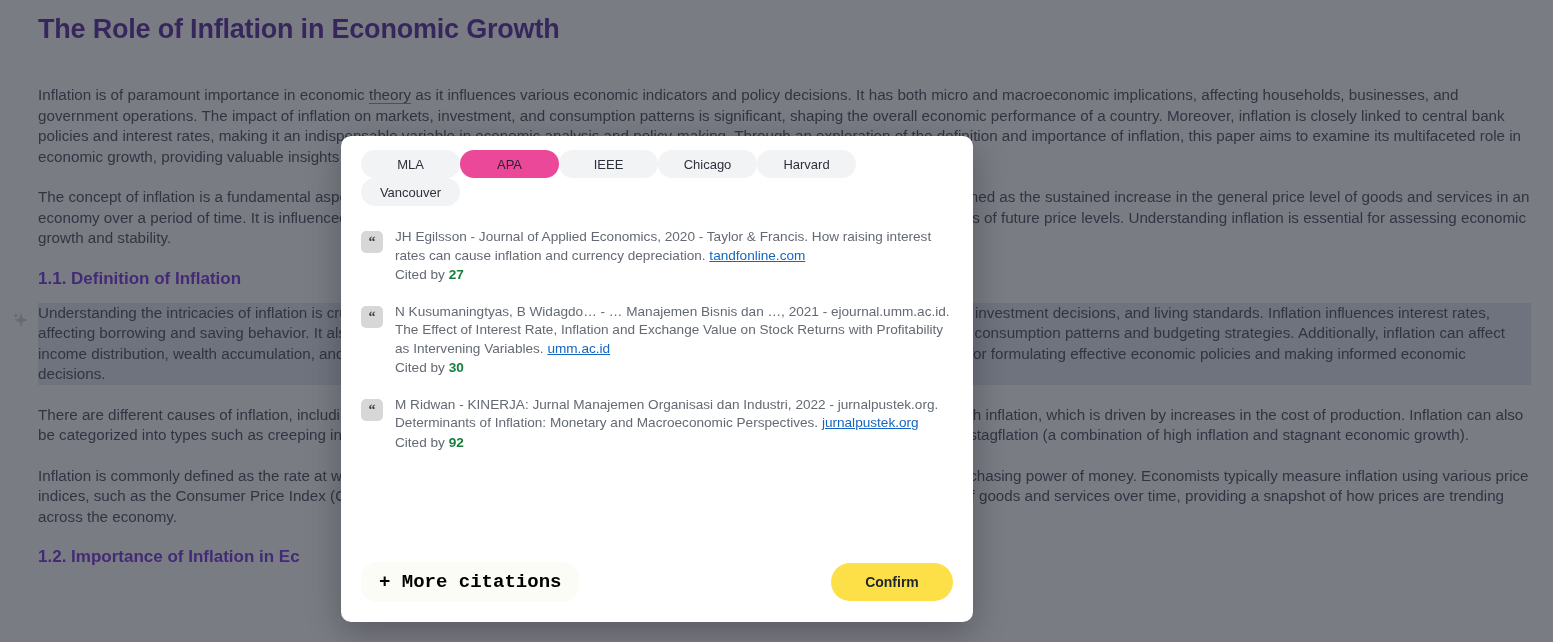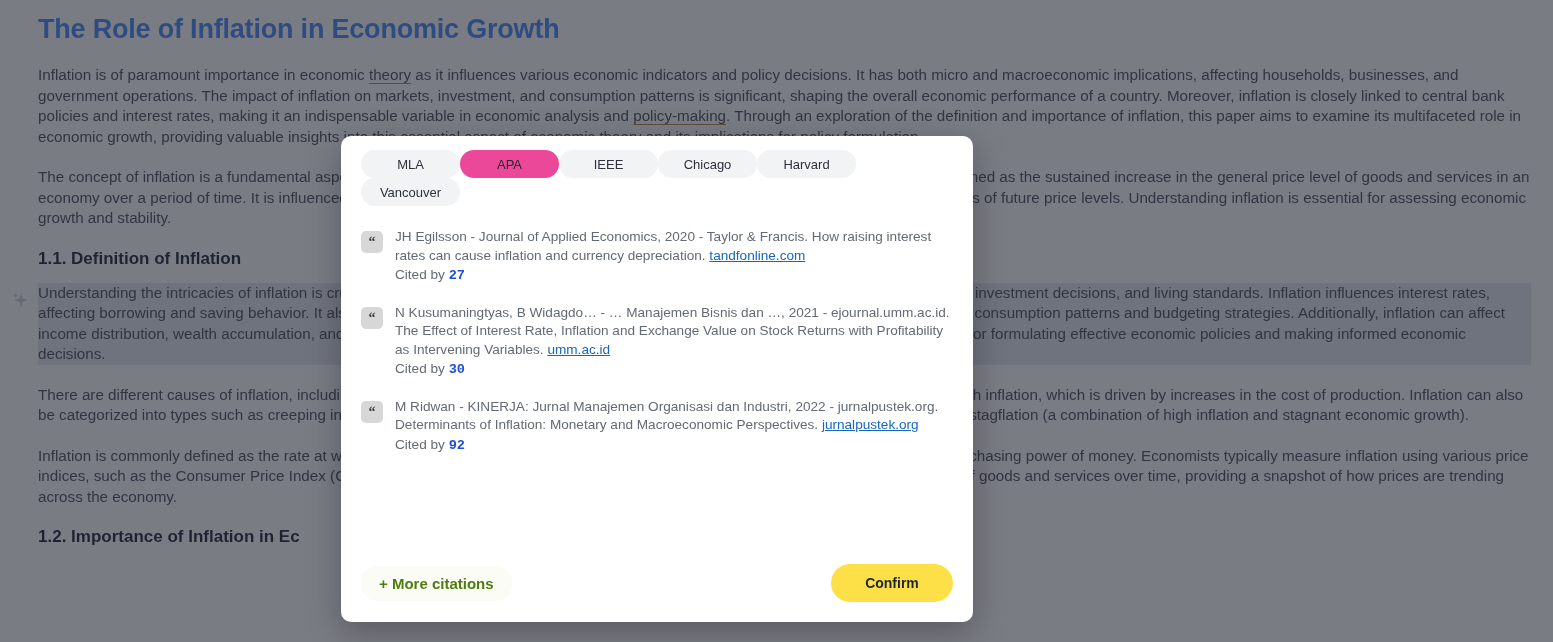--- a/index.html
+++ b/index.html
@@ -14,35 +14,35 @@
   #doc {
     position: absolute;
     inset: 0;
     background: #ffffff;
     padding: 8px 22px 0 38px;
     color: #3c4250;
   }
   #doc h1 {
     font-size: 27px;
     font-weight: bold;
-    margin: 6px 0 20px 0;
+    margin: 6px 0 40px 0;
     letter-spacing: -0.2px;
-    color: #3b82f6;
+    color: #4c1d95;
   }
   #doc h2 {
     font-size: 20px;
     font-weight: bold;
     margin: 0 0 18px 0;
     color: #343a46;
   }
   #doc h3 {
     font-size: 17px;
     font-weight: bold;
     margin: 0 0 14px 0;
-    color: #0f172a;
+    color: #6d28d9;
   }
   #doc p {
     font-size: 15.2px;
     line-height: 20.5px;
     margin: 0 0 20px 0;
     color: #3f4551;
   }
   .kw {
     text-decoration: underline;
     text-decoration-color: #b08a3c;
@@ -140,38 +140,38 @@
     line-height: 18.5px;
     color: #646a73;
     max-width: 560px;
   }
   .cite-link {
     color: #1566c0;
     text-decoration: underline;
     cursor: pointer;
   }
   .cited-by { display: block; margin-top: 1px; }
-  .cited-by b { color: #1d4ed8; font-family: Liberation Mono, monospace; }
+  .cited-by b { color: #15803d; }
 
   .modal-footer {
     display: flex;
     align-items: center;
     justify-content: space-between;
     padding: 0 20px 20px 20px;
   }
   .more-btn {
     background: #fcfcf7;
     border: none;
     border-radius: 16px;
-    font-size: 15px;
-    font-weight: bold;
-    color: #4d7c0f;
+    font-size: 19px;
+    font-weight: bold;
+    color: #000000;
     padding: 9px 18px;
     cursor: pointer;
-    font-family: Liberation Sans, sans-serif;
+    font-family: Liberation Mono, monospace;
   }
   .confirm-btn {
     background: #fde047;
     border: none;
     border-radius: 19px;
     font-size: 14px;
     font-weight: bold;
     color: #1d2530;
     width: 122px;
     height: 38px;

